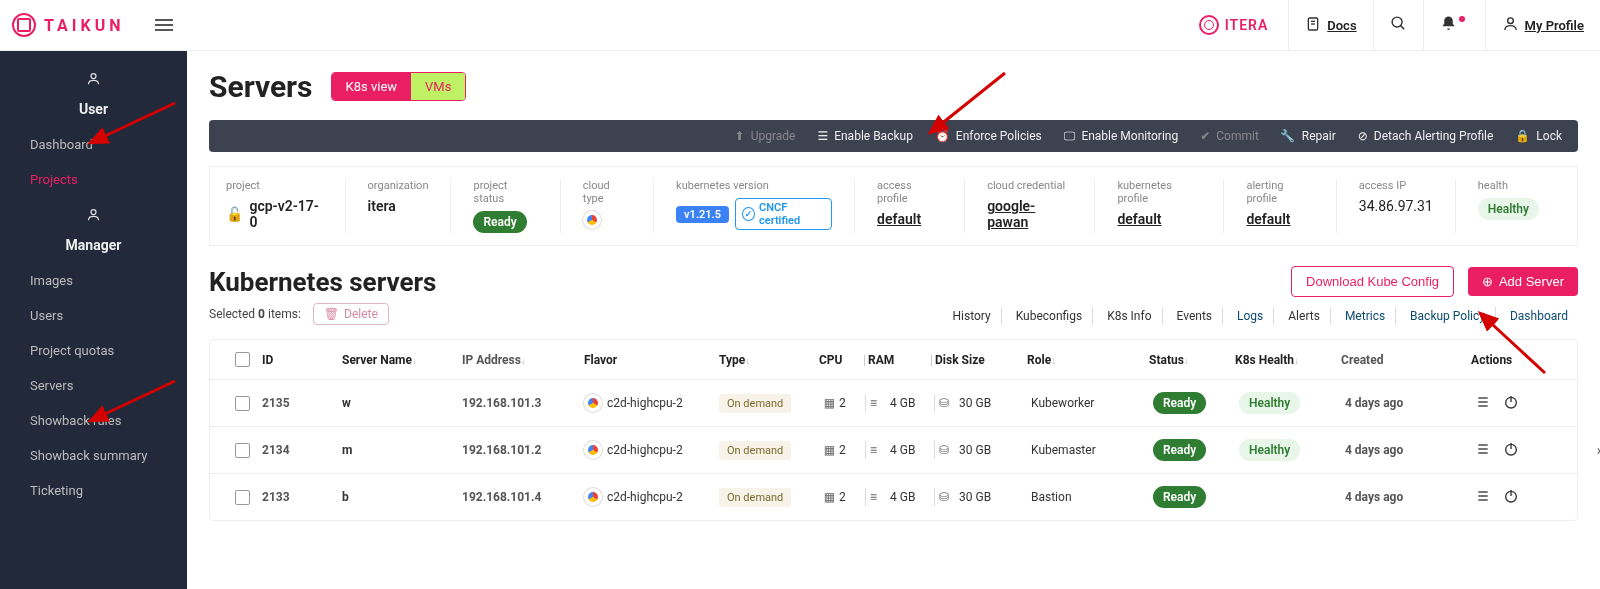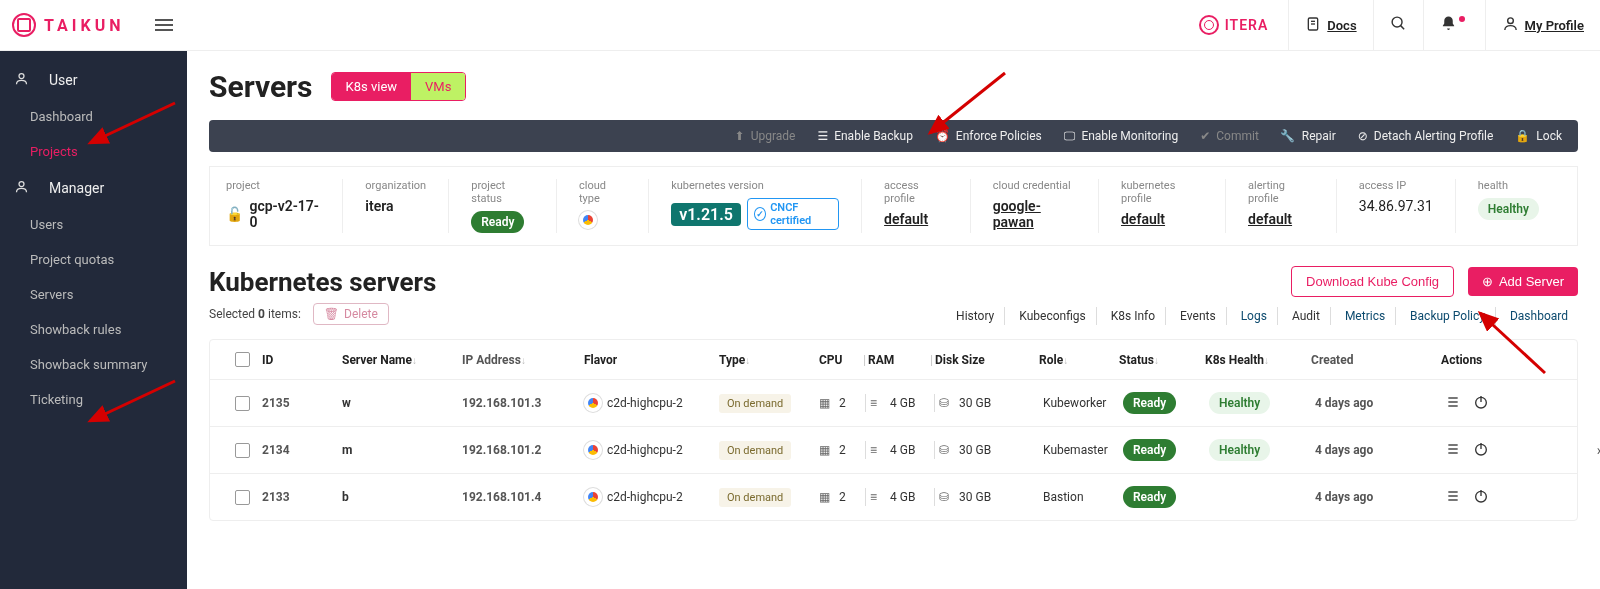--- a/index.html
+++ b/index.html
@@ -13,21 +13,21 @@
 .hamburger { margin-left:auto; margin-right:8px; width:24px; cursor:pointer; color:#555; }
 .hamburger span { display:block; width:18px; height:2px; background:#555; margin:3px 0;}
 .header-right { margin-left:auto; display:flex; align-items:stretch; height:100%; }
 .itera-logo { display:flex; align-items:center; gap:6px; color:#e91e63; font-weight:600; padding:0 20px; letter-spacing:1px; font-size:14px;}
 .itera-logo .ci { width:20px;height:20px;border:2px solid #e91e63;border-radius:50%;display:flex;align-items:center;justify-content:center;}
 .itera-logo .ci::after{content:"";width:8px;height:8px;border-radius:50%;border:1.5px solid #e91e63;}
 .hbtn { border-left:1px solid #eee; display:flex; align-items:center; padding:0 16px; gap:6px; color:#222; cursor:pointer; }
 .hbtn .u { text-decoration:underline; font-weight:600; font-size:13px; }
 .bell-dot { width:6px;height:6px;background:#e91e63;border-radius:50%; position:relative; top:-6px; left:-4px;}
 .sidebar { width:187px; background:#22293a; color:#aaa; position:absolute; top:51px; bottom:0; left:0; padding-top:10px;}
-.sb-head { padding:10px 14px; display:flex; align-items:center; gap:20px; color:#eee; font-weight:400; font-size:14px;}
+.sb-head { padding:10px 14px; display:flex; align-items:center; gap:12px; color:#eee; font-weight:700; font-size:14px;flex-direction:column;}
 .sb-item { padding:10px 14px 10px 30px; font-size:13px; cursor:pointer; color:#bbb;}
 .sb-item.active { color:#e91e63; }
 .main { margin-left:187px; padding:18px 22px 30px; position:relative;}
 .title-row { display:flex; align-items:center; gap:18px; }
 .h1 { font-size:30px; font-weight:700; color:#222; }
 .view-tabs { display:flex; border:1px solid #e91e63; border-radius:4px; overflow:hidden;}
 .view-tabs .tab { padding:6px 14px; font-size:13px; cursor:pointer;}
 .view-tabs .active { background:#e91e63; color:#fff;}
 .view-tabs .inactive { color:#e91e63; background:#bef264;}
 .action-bar { margin-top:16px; background:#3c4250; border-radius:4px; padding:9px 16px; display:flex; align-items:center; gap:22px; color:#eee; font-size:12px;}
@@ -37,21 +37,21 @@
 .card-row { margin-top:14px; border:1px solid #eee; border-radius:0; padding:12px 16px; display:flex; gap:0;}
 .card { padding:0 22px; border-right:1px solid #eee; }
 .card:first-child { padding-left:0;}
 .card:last-child { border-right:none;}
 .card .lbl { font-size:11px; color:#888; margin-bottom:6px;}
 .card .val { font-size:14px; font-weight:600; color:#222; display:flex; align-items:center; gap:6px;}
 .card .val.link { text-decoration:underline; cursor:pointer;}
 .badge { display:inline-flex; align-items:center; padding:4px 10px; border-radius:12px; font-size:12px; font-weight:600;}
 .badge.green { background:#2e7d32; color:#fff;}
 .badge.softgreen { background:#e8f5e9; color:#2e7d32;}
-.badge.pink { background:#0f766e; color:#fff; border-radius:4px; font-size:16px; padding:2px 8px;text-align:center;}
+.badge.pink { background:#3b82f6; color:#fff; border-radius:4px; font-size:11px; padding:2px 8px;text-align:center;}
 .badge.blue-outline { border:1px solid #2196f3; color:#2196f3; border-radius:4px; font-size:11px; padding:2px 6px; background:#fff;}
 .gcp-dot { width:18px;height:18px;border-radius:50%;background:#fff; box-shadow:0 0 0 1px #ddd; display:inline-flex;align-items:center;justify-content:center; font-size:9px;}
 .gcp-inner { width:10px;height:10px; background:conic-gradient(#ea4335 0 120deg,#fbbc04 120deg 240deg,#4285f4 240deg 360deg); border-radius:50%;}
 .h2 { font-size:26px; font-weight:700; margin-top:22px; color:#222;}
 .below-h2-row { display:flex; align-items:center; margin-top:6px; justify-content:space-between;}
 .sel-row { display:flex; align-items:center; gap:12px; font-size:12px; color:#444;}
 .del-btn { border:1px solid #e0b8c4; color:#d68aa1; border-radius:4px; padding:3px 10px; display:flex; align-items:center; gap:5px; font-size:12px; cursor:not-allowed;}
 .right-actions { display:flex; gap:14px; align-items:center;}
 .btn-outline { border:1px solid #e91e63; color:#e91e63; background:#fff; border-radius:4px; padding:7px 14px; font-size:13px; cursor:pointer; font-weight:500;}
 .btn-primary { background:#e91e63; color:#fff; border-radius:4px; padding:7px 14px; font-size:13px; cursor:pointer; border:none; display:flex; align-items:center; gap:6px; font-weight:500;}
@@ -62,24 +62,24 @@
 .table { margin-top:14px; border:1px solid #eee; border-radius:4px;}
 .tr { display:flex; align-items:center; border-bottom:1px solid #eee; padding:12px 12px; font-size:12px; position:relative;}
 .tr:last-child { border-bottom:none;}
 .tr.head { font-weight:700; color:#222; font-size:12px;}
 .c-chk { width:40px; display:flex; justify-content:center;}
 .c-id { width:80px;}
 .c-name { width:120px; font-weight:700;}
 .c-ip { width:122px;}
 .c-flavor { width:135px; display:flex; align-items:center; gap:5px;}
 .c-type { width:100px;}
-.c-cpu { width:42px; display:flex; align-items:center; gap:4px;}
+.c-cpu { width:42px; display:flex; align-items:center; gap:4px;text-align:right;}
 .c-ram { width:60px; display:flex; align-items:center; gap:4px;}
-.c-disk { width:104px; display:flex; align-items:center; gap:4px;}
-.c-role { width:80px;}
+.c-disk { width:92px; display:flex; align-items:center; gap:4px;}
+.c-role { width:122px;}
 .c-status { width:86px;}
 .c-health { width:106px;}
 .c-created { width:130px;}
 .c-actions { width:80px; display:flex; gap:12px; align-items:center;}
 .tr.head .c-name, .tr.head .c-flavor, .tr.head .c-cpu, .tr.head .c-ram, .tr.head .c-disk, .tr.head .c-role, .tr.head .c-status, .tr.head .c-health { font-weight:700;}
 .sort-ic { color:#bbb; font-size:10px; margin-left:auto; padding-right:6px;}
 .chk { width:15px; height:15px; border:1px solid #999; border-radius:2px; display:inline-block; cursor:pointer;}
 .sep { color:#ccc; margin:0 2px;}
 .vsep { width:1px; background:#ddd; height:18px; margin:0 4px;}
 .type-txt { background:#f7f3e8; color:#7a6a2e; padding:3px 8px; border-radius:3px; font-size:11px; }
@@ -159,20 +159,21 @@
   </div>
   <div class="sb-item">Dashboard</div>
   <div class="sb-item active">Projects</div>
   <div class="sb-head">
     <span><svg width="15" height="15" viewBox="0 0 24 24" fill="none" stroke="#ddd" stroke-width="2">
           <circle cx="12" cy="8" r="4"></circle>
           <path d="M4 21c0-4 4-6 8-6s8 2 8 6"></path>
         </svg></span>
     <span>Manager</span>
   </div>
+  <div class="sb-item">Images</div>
   <div class="sb-item">Users</div>
   <div class="sb-item">Project quotas</div>
   <div class="sb-item">Servers</div>
   <div class="sb-item">Showback rules</div>
   <div class="sb-item">Showback summary</div>
   <div class="sb-item">Ticketing</div>
 </div>
 
 <div class="main">
   <div class="title-row">
@@ -301,21 +302,21 @@
           <span>🗑</span>
           <span>Delete</span>
         </span>
     </div>
     <div class="link-row">
       <span class="lk">History</span>
       <span class="lk">Kubeconfigs</span>
       <span class="lk">K8s Info</span>
       <span class="lk">Events</span>
       <span class="lk disabled">Logs</span>
-      <span class="lk">Audit</span>
+      <span class="lk">Alerts</span>
       <span class="lk disabled">Metrics</span>
       <span class="lk disabled">Backup Policy</span>
       <span class="lk disabled">Dashboard</span>
     </div>
   </div>
 
   <div class="table">
     <div class="tr head">
       <div class="c-chk">
           <span class="chk"></span>

